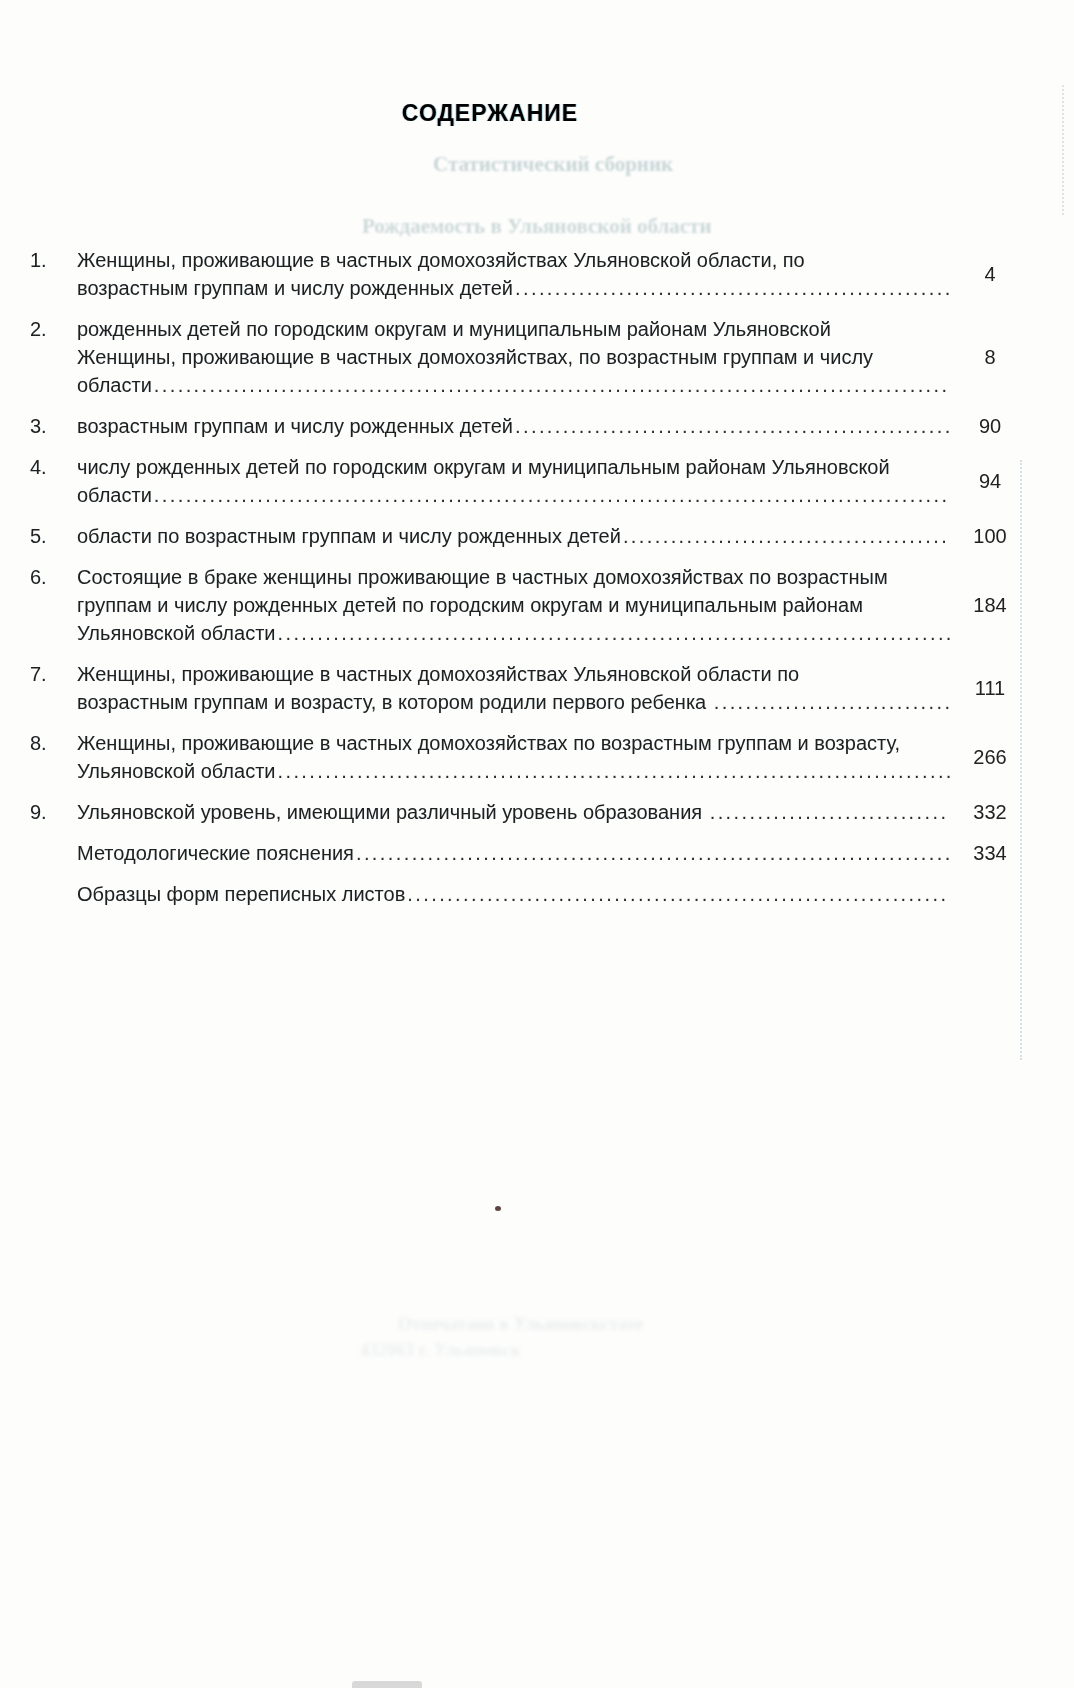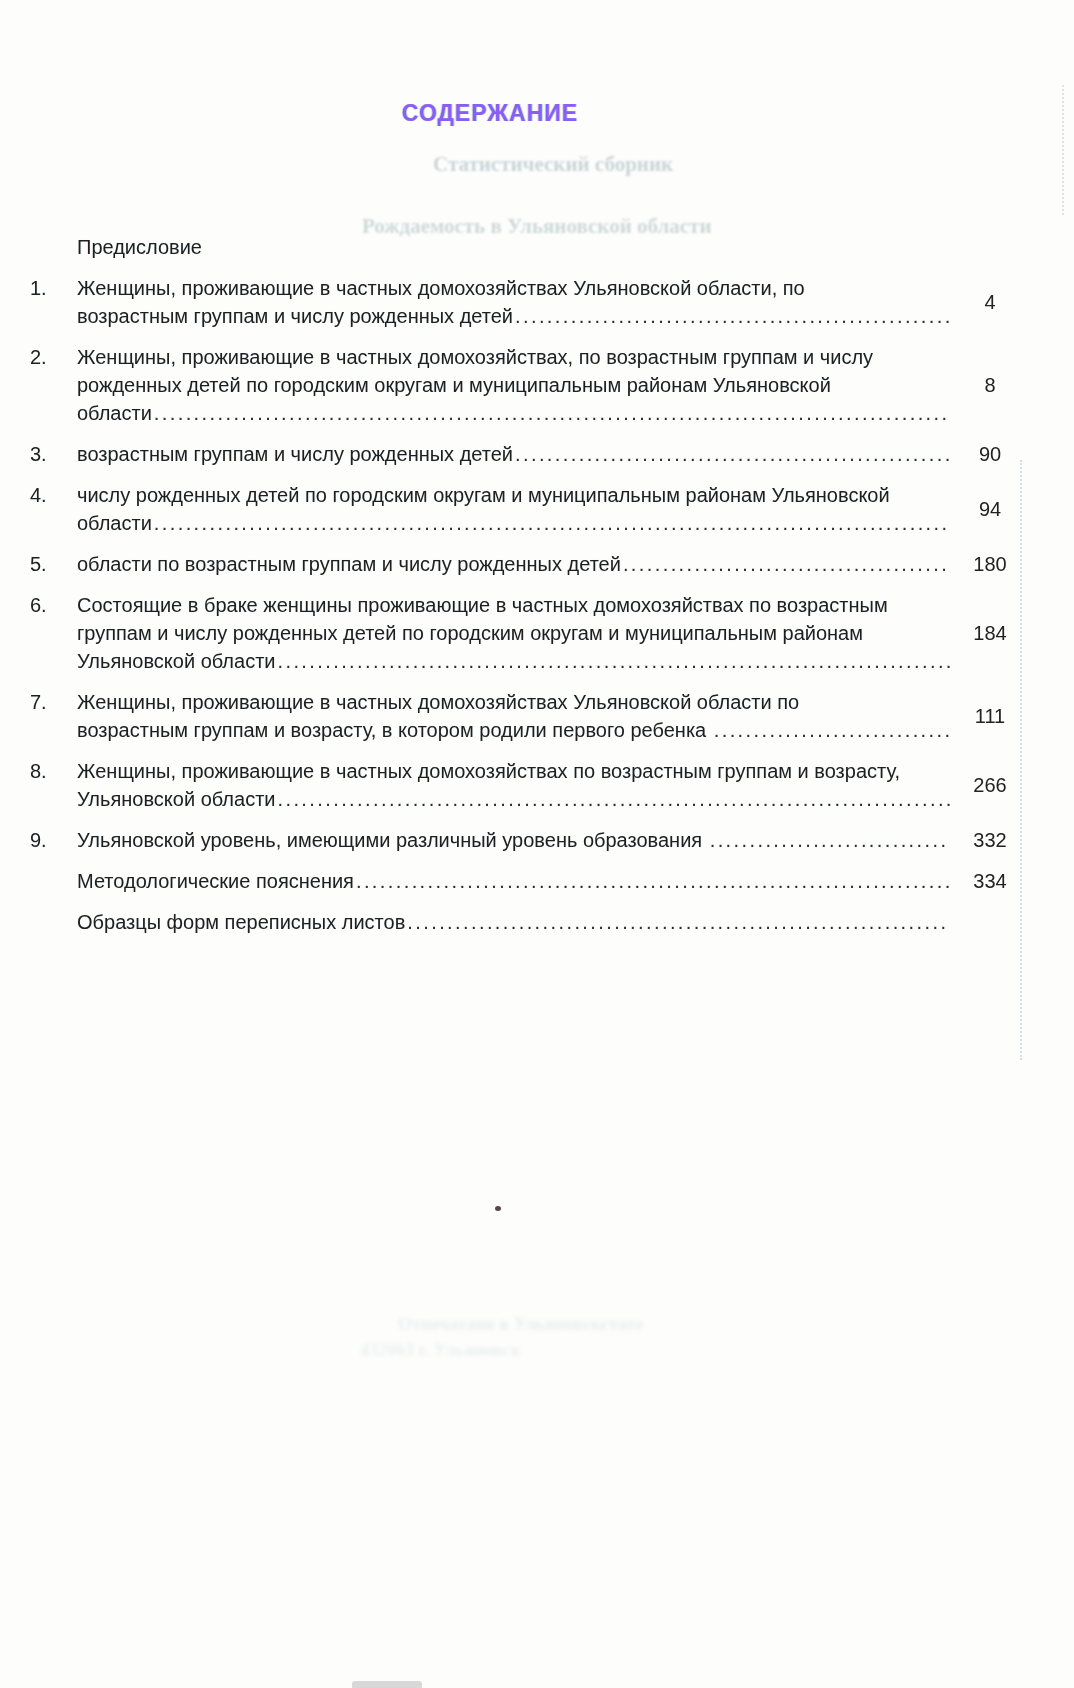--- a/index.html
+++ b/index.html
@@ -9,21 +9,21 @@
     font-family: "Liberation Sans", sans-serif;
     color: #1f1f1f;
     position: relative;
     overflow: hidden;
   }
   .content { padding: 100px 0 0 30px; position: relative; }
   .title-wrap { width: 920px; text-align: center; }
   .doc-title {
     display: inline-block;
     font-size: 23px; font-weight: bold; letter-spacing: 1px;
-    color: #8b5cf6;
+    color: #000000;
     text-shadow: 1px 0 0 rgba(0,150,185,0.30), -1px 0 0 rgba(20,40,90,0.18);
     margin: 0 0 106px 0;
   }
   .toc { width: 1014px; }
   .entry { display: flex; margin-bottom: 13px; }
   .entry .num {
     flex: none; width: 47px;
     font-size: 20px; line-height: 28px;
     text-shadow: 0 0 1px rgba(70,160,190,0.18);
   }
@@ -84,38 +84,35 @@
 <div class="ink-dot"></div>
 <div class="edge-smudge"></div>
 
 <div class="content">
   <div class="title-wrap">
     <h1 class="doc-title">СОДЕРЖАНИЕ</h1>
   </div>
   <div class="toc" id="toc">
       <div class="entry">
         <div class="num"></div>
-        <div class="text">
-          <div class="line"><span>Предисловие</span></div>
-        </div>
         <div class="pageno"></div>
       </div>
       <div class="entry">
         <div class="num">1.</div>
         <div class="text">
           <div class="line"><span>Женщины, проживающие в частных домохозяйствах Ульяновской области, по</span></div>
           <div class="line"><span>возрастным группам и числу рожденных детей</span><span class="leader">........................................................................................................................................................................................................</span></div>
         </div>
         <div class="pageno">4</div>
       </div>
       <div class="entry">
         <div class="num">2.</div>
         <div class="text">
+          <div class="line"><span>рожденных детей по городским округам и муниципальным районам Ульяновской</span></div>
           <div class="line"><span>Женщины, проживающие в частных домохозяйствах, по возрастным группам и числу</span></div>
-          <div class="line"><span>рожденных детей по городским округам и муниципальным районам Ульяновской</span></div>
           <div class="line"><span>области</span><span class="leader">........................................................................................................................................................................................................</span></div>
         </div>
         <div class="pageno">8</div>
       </div>
       <div class="entry">
         <div class="num">3.</div>
         <div class="text">
           <div class="line"><span>возрастным группам и числу рожденных детей</span><span class="leader">........................................................................................................................................................................................................</span></div>
         </div>
         <div class="pageno">90</div>
@@ -126,21 +123,21 @@
           <div class="line"><span>числу рожденных детей по городским округам и муниципальным районам Ульяновской</span></div>
           <div class="line"><span>области</span><span class="leader">........................................................................................................................................................................................................</span></div>
         </div>
         <div class="pageno">94</div>
       </div>
       <div class="entry">
         <div class="num">5.</div>
         <div class="text">
           <div class="line"><span>области по возрастным группам и числу рожденных детей</span><span class="leader">........................................................................................................................................................................................................</span></div>
         </div>
-        <div class="pageno">180</div>
+        <div class="pageno">100</div>
       </div>
       <div class="entry">
         <div class="num">6.</div>
         <div class="text">
           <div class="line"><span>Состоящие в браке женщины проживающие в частных домохозяйствах по возрастным</span></div>
           <div class="line"><span>группам и числу рожденных детей по городским округам и муниципальным районам</span></div>
           <div class="line"><span>Ульяновской области</span><span class="leader">........................................................................................................................................................................................................</span></div>
         </div>
         <div class="pageno">184</div>
       </div>

